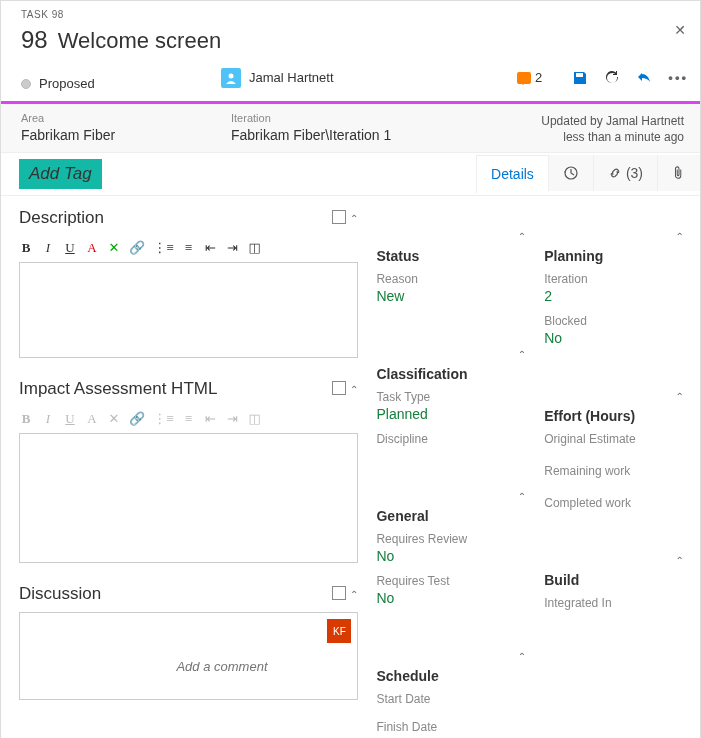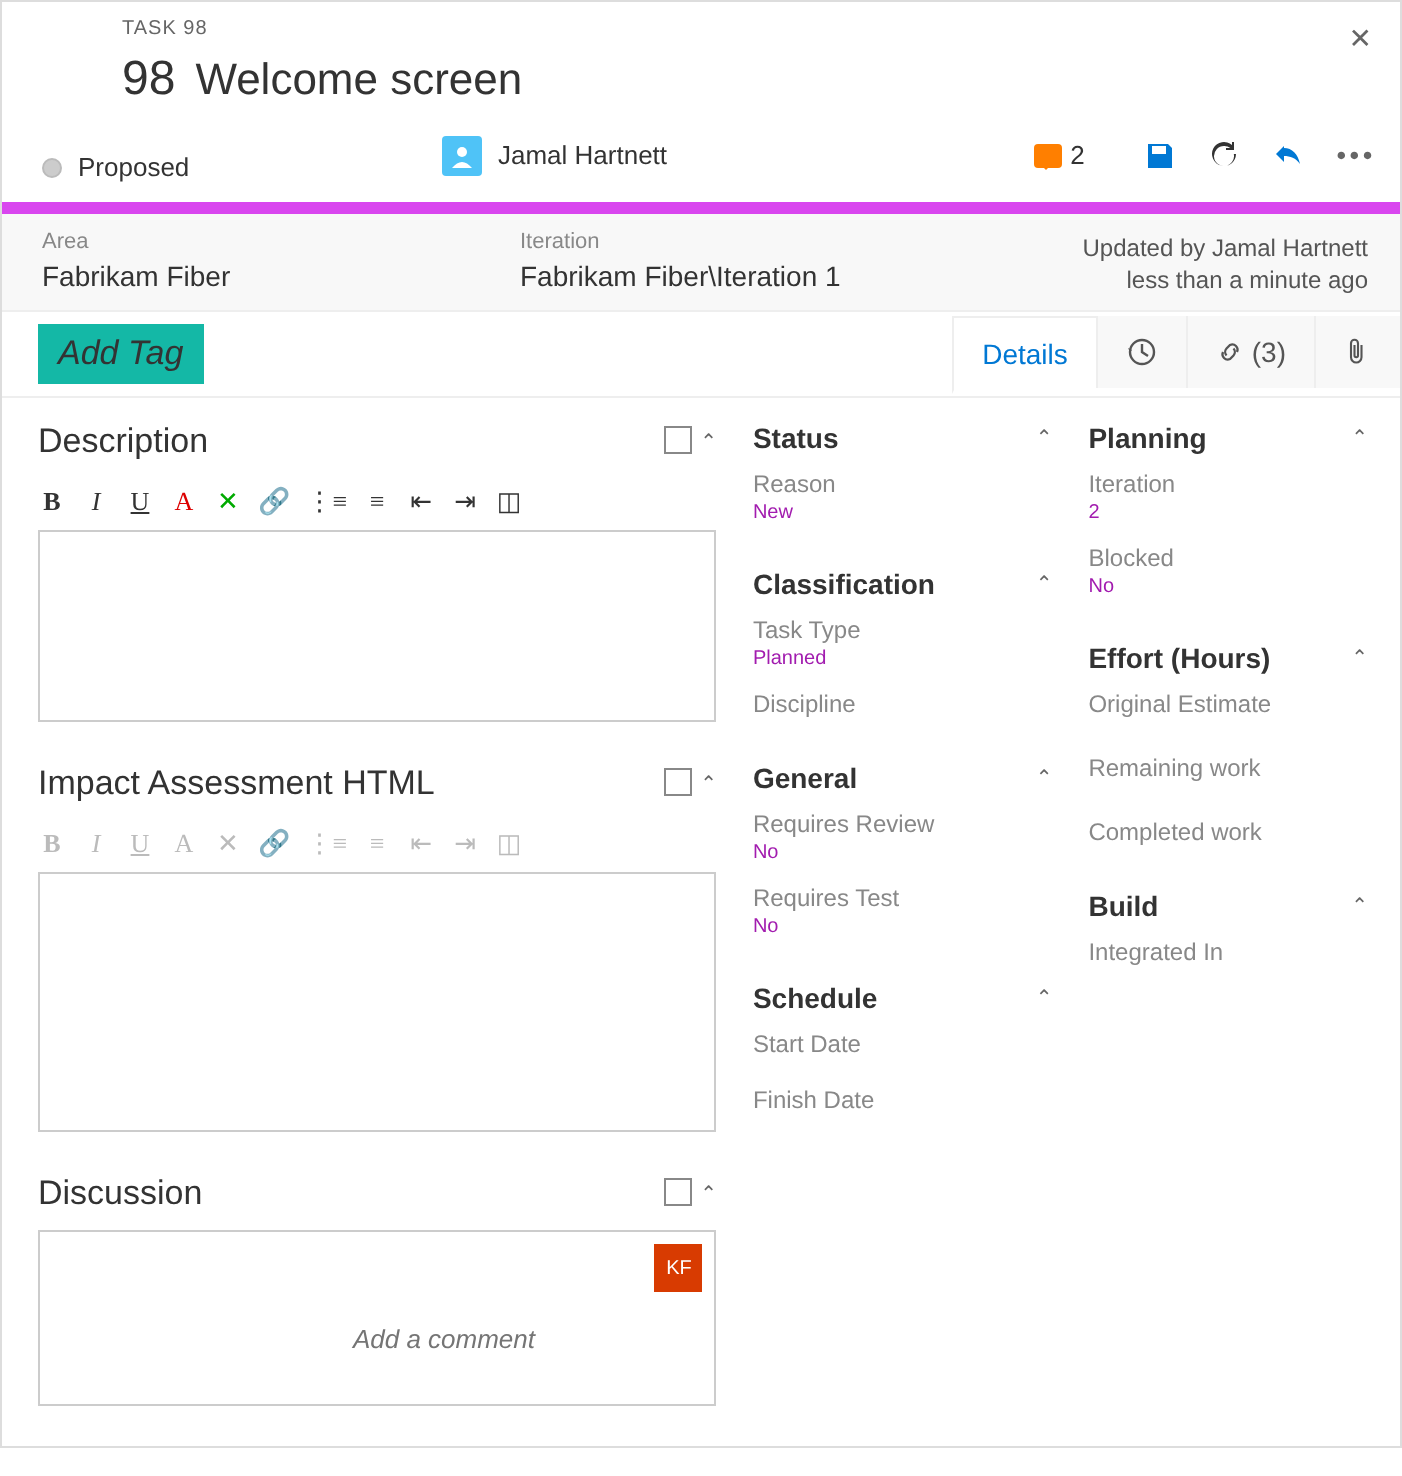--- a/index.html
+++ b/index.html
@@ -1,72 +1,72 @@
 <!DOCTYPE html>
 <html><head>
   <meta charset="utf-8">
   <style>
     * { box-sizing: border-box; margin: 0; padding: 0; }
     body { font-family: "Segoe UI", Arial, sans-serif; font-size: 13px; color: #333; background: #fff; width: 701px; }
     .container { border: 1px solid #ddd; }
-    .header { display: flex; align-items: flex-start; margin-left: 40px; }
+    .header { display: flex; align-items: center; }
     .yellow-bar { width: 8px; background: #ffb900; }
     .header-content { flex: 1; padding: 8px 12px 4px 12px; }
     .task-label { font-size: 10px; color: #666; text-transform: uppercase; letter-spacing: 0.5px; }
     .title-row { display: flex; align-items: baseline; margin-top: 6px; }
     .task-num { font-size: 24px; color: #333; margin-right: 10px; font-weight: 300; }
     .task-title { font-size: 22px; color: #333; font-weight: 300; }
     .close-btn { padding: 10px 14px; font-size: 14px; color: #666; cursor: pointer; }
     .meta-row { display: flex; align-items: center; padding: 6px 12px 10px 20px; }
     .meta-left { display: flex; align-items: center; gap: 8px; width: 200px; margin-top: 12px; }
     .state-dot { width: 10px; height: 10px; border-radius: 50%; background: #ccc; border: 1px solid #bbb; }
     .meta-state { color: #333; }
     .meta-mid { display: flex; align-items: center; gap: 8px; flex: 1; }
     .avatar-sm { width: 20px; height: 20px; background: #4fc3f7; display: flex; align-items: center; justify-content: center; color: #fff; font-size: 11px; border-radius: 2px; }
     .comment-block { display: flex; align-items: center; gap: 4px; margin-right: 30px; }
     .comment-icon { width: 14px; height: 12px; background: #ff7f00; position: relative; border-radius: 2px; }
     .comment-icon::after { content: ""; position: absolute; bottom: -4px; left: 3px; border: 3px solid transparent; border-top-color: #ff7f00; }
     .toolbar-icons { display: flex; align-items: center; gap: 16px; color: #0078d4; }
     .toolbar-icons .icon { cursor: pointer; display: inline-flex; }
     .dots { letter-spacing: 2px; font-weight: bold; color: #666; }
-    .info-row { display: flex; background: #f8f8f8; border-top: 6px solid #d946ef; border-bottom: 1px solid #eee; gap: 29px; }
+    .info-row { display: flex; background: #f8f8f8; border-top: 3px solid #d946ef; border-bottom: 1px solid #eee; }
     .info-cell { padding: 8px 12px 8px 20px; }
     .info-area { width: 210px; }
     .info-iter { width: 240px; }
     .info-upd { flex: 1; text-align: right; padding-right: 16px; }
     .info-label { font-size: 11px; color: #888; }
     .info-value { font-size: 14px; color: #333; margin-top: 3px; }
     .info-upd-text { font-size: 12px; color: #555; margin-top: 2px; }
     .tag-tab-row { display: flex; align-items: center; border-bottom: 1px solid #eee; }
     .tag-area { flex: 1; padding: 6px 0 6px 18px; }
     .add-tag { display: inline-block; background: #14b8a6; padding: 5px 10px; font-size: 17px; color: #333; cursor: pointer; font-style: italic; }
     .tabs { display: flex; align-items: flex-start; }
     .tab { padding: 10px 14px; border-left: 1px solid #eee; cursor: pointer; font-size: 14px; color: #555; display: flex; align-items: center; gap: 4px; background: #f8f8f8; }
     .tab.active { color: #0078d4; background: #fff; border-bottom: 2px solid #fff; margin-bottom: -1px; border-top: 1px solid #eee; }
     .body { display: flex; padding: 12px 16px 20px 18px; gap: 18px; }
     .col-left { width: 340px; }
     .col-mid { width: 150px; }
     .col-right { width: 140px; }
     .sec-head { display: flex; align-items: center; justify-content: space-between; margin-bottom: 8px; }
     .sec-title { font-size: 17px; font-weight: 400; color: #333; }
-    .sec-title.bold { font-weight: 600; font-size: 14px; }
+    .sec-title.bold { font-weight: 600; font-size: 14px; margin-top: 40px; }
     .sec-ctrl { display: flex; gap: 6px; color: #888; font-size: 11px; align-items: center; }
     .caret { font-size: 10px; color: #666; }
     .rte-toolbar { display: flex; gap: 8px; padding: 4px 0; align-items: center; margin-bottom: 2px; }
     .rte-btn { font-size: 13px; color: #333; cursor: pointer; font-family: serif; min-width: 14px; text-align: center; }
     .rte-btn.b { font-weight: bold; }
     .rte-btn.i { font-style: italic; }
     .rte-btn.u { text-decoration: underline; }
     .rte-toolbar.disabled .rte-btn { color: #bbb; }
     .rte-textarea { width: 100%; height: 96px; border: 1px solid #ccc; padding: 6px; font-family: inherit; font-size: 13px; resize: none; outline: none; }
     .rte-textarea.tall { height: 130px; }
     .section-gap { height: 18px; }
     .field { margin-bottom: 10px; }
     .field-label { font-size: 12px; color: #888; margin-bottom: 2px; }
-    .field-value { font-size: 10px; color: #a21caf; }
+    .field-value { font-size: 14px; color: #15803d; }
     .divider-space { margin-top: 22px; }
     .discussion-box { border: 1px solid #ccc; display: flex; align-items: flex-end; flex-direction: column; }
     .disc-avatar { width: 24px; height: 24px; background: #d83b01; color: #fff; font-size: 10px; display: flex; align-items: center; justify-content: center; margin: 6px; }
     .disc-input { flex: 1; border: none; padding: 10px 6px; font-size: 13px; font-style: italic; color: #888; height: 56px; outline: none; font-family: inherit; resize: none; }
     .maximize-icon { display:inline-block; width:12px; height:12px; position:relative; border:1px solid #888; }
     .maximize-icon::before { content:""; position:absolute; top:-3px; right:-3px; width:12px; height:12px; border:1px solid #888; background:#fff; }
     svg { display: block; }
   </style>
 </head>
 <body>

